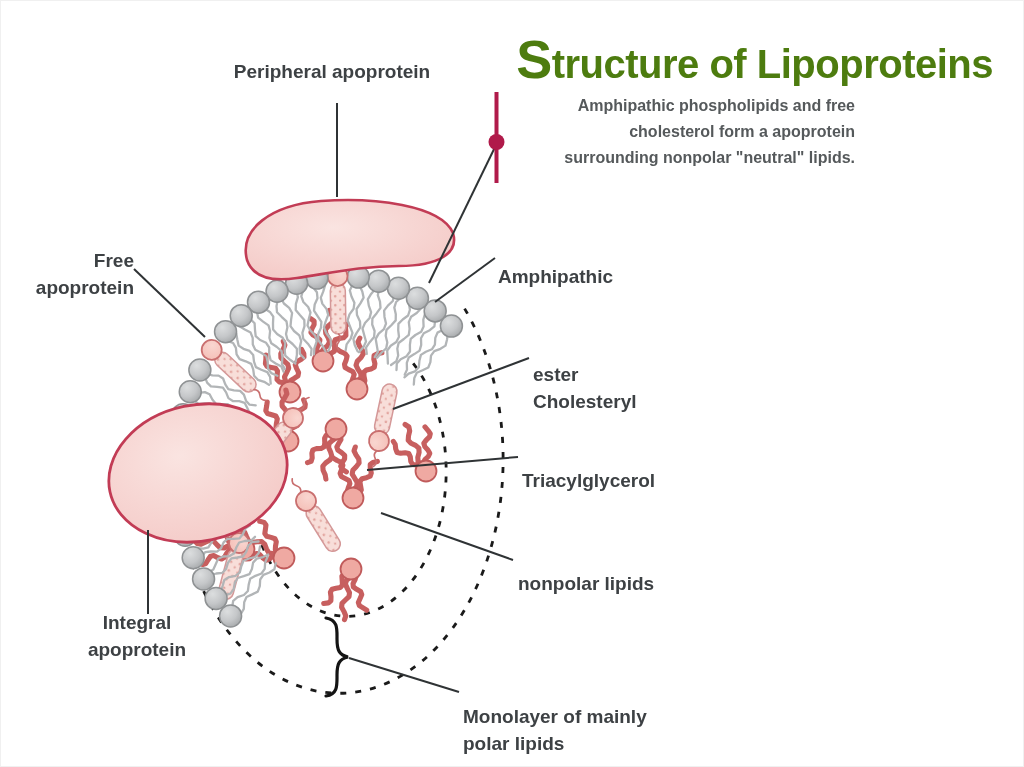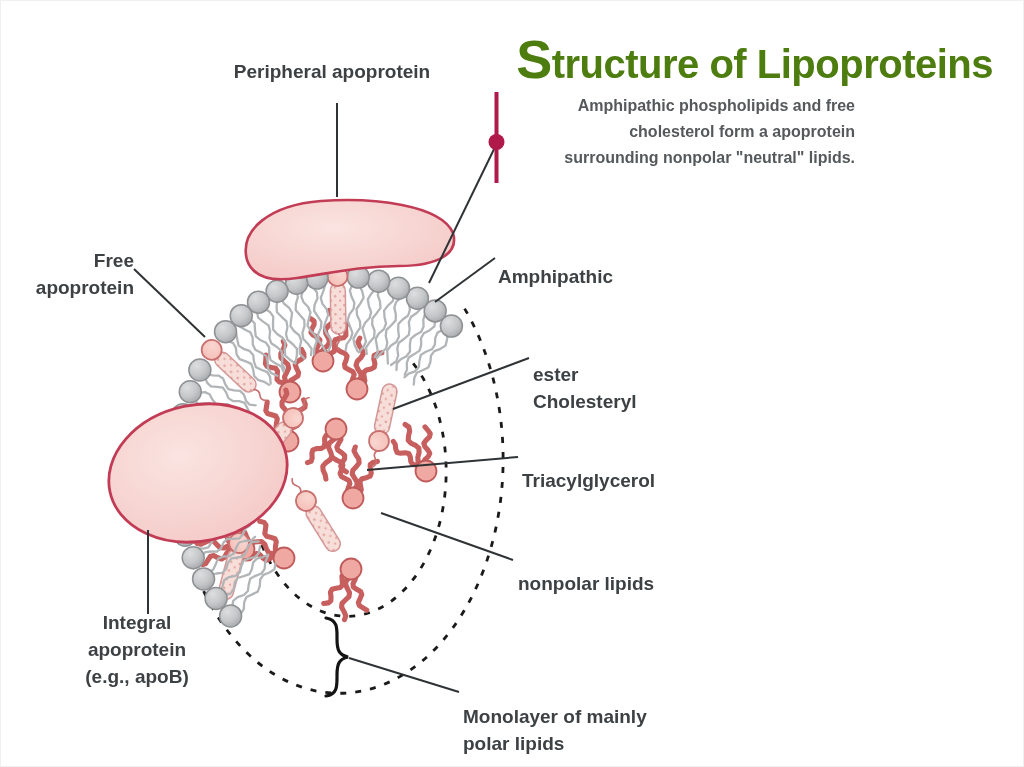--- a/index.html
+++ b/index.html
@@ -325,16 +325,15 @@
   </div>
 
   <div class="txt" style="left:462px;top:682px;">
     <span>Monolayer of mainly</span>
     <span>polar lipids</span>
   </div>
 
   <div class="txt center" style="left:70px;top:588px;width:132px;">
     <span>Integral</span>
     <span>apoprotein</span>
-    <span>(e.g., apoB)</span>
   </div>
 
 </div>
 
 </body></html>

